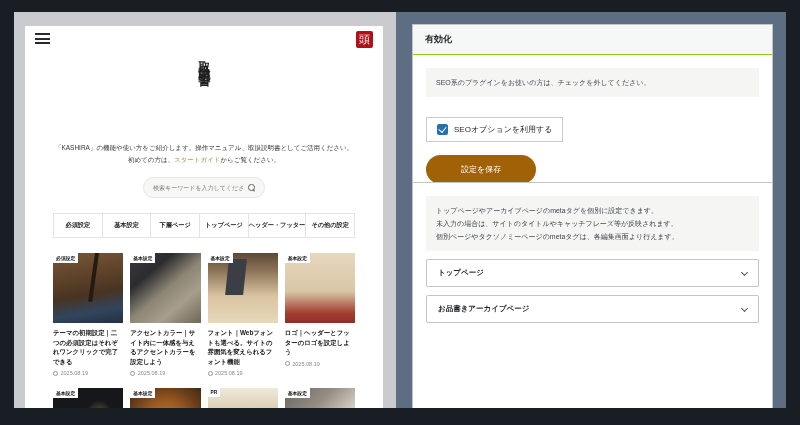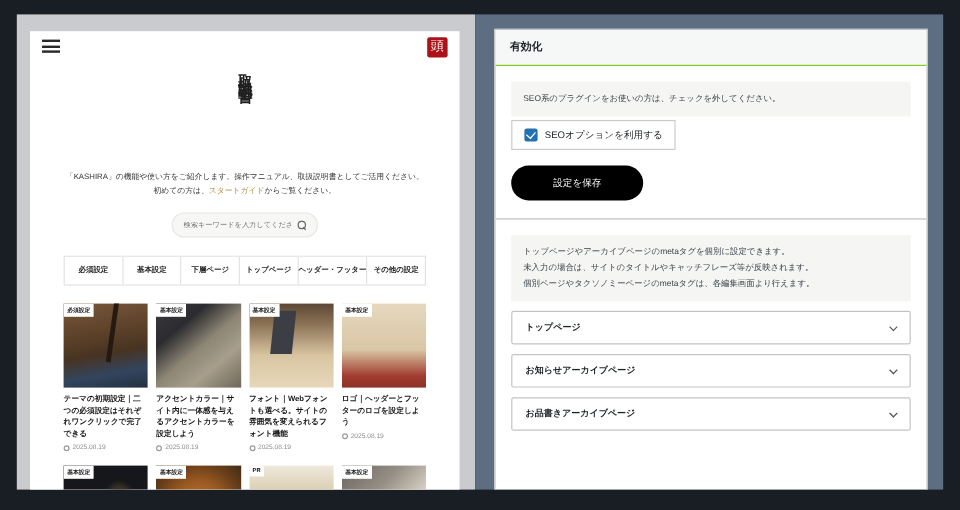--- a/index.html
+++ b/index.html
@@ -76,27 +76,27 @@
   .panel-header { display:flex; justify-content:space-between; align-items:center;
     background:#f6f7f7; border-bottom:1px solid #84cc16; padding:8px 12px; cursor:pointer; }
   .panel-title { font-size:9px; font-weight:bold; color:#1d2327; }
   .collapse-up-icon { width:0; height:0; border-left:4px solid transparent; border-right:4px solid transparent;
     border-bottom:5px solid #3c434a; }
 
   .panel-body { padding:13px 13px 15px; }
   .notice { background:#f5f5f3; padding:8px 10px; font-size:7px; line-height:13px; color:#3c434a; }
 
   .checkbox-row { display:inline-flex; align-items:center; gap:6px; border:1px solid #c9cbce;
-    padding:6px 10px; margin-top:3px; cursor:pointer; background:#fff; }
+    padding:6px 10px; margin-top:20px; cursor:pointer; background:#fff; }
   .checkbox { position:relative; width:11px; height:11px; background:#2271b1; border-radius:2px; flex:0 0 auto; }
   .checkbox::after { content:""; position:absolute; left:3.2px; top:1.2px; width:3.5px; height:6px;
     border:solid #fff; border-width:0 1.6px 1.6px 0; transform:rotate(40deg); }
   .checkbox-label { font-size:8px; color:#1d2327; }
 
-  .save-button { margin-top:13px; display:inline-block; background:#000000; color:#fff; border:none;
+  .save-button { margin-top:13px; display:inline-block; background:#a16207; color:#fff; border:none;
     font-size:8px; font-family:inherit; padding:9px 35px; border-radius:16px; cursor:pointer; }
 
   .accordion { margin-top:8px; border:1px solid #c3c4c7; border-radius:2px; background:#fff;
     padding:8px 11px; display:flex; justify-content:space-between; align-items:center; cursor:pointer; }
   .accordion-label { font-size:7.5px; font-weight:bold; color:#1d2327; }
   .chevron-down-icon { width:5px; height:5px; border-right:1.4px solid #50575e; border-bottom:1.4px solid #50575e;
     transform:rotate(45deg); margin-top:-2px; flex:0 0 auto; }
 </style>
 </head>
 <body>
@@ -235,23 +235,19 @@
         <div>トップページやアーカイブページのmetaタグを個別に設定できます。</div>
         <div>未入力の場合は、サイトのタイトルやキャッチフレーズ等が反映されます。</div>
         <div>個別ページやタクソノミーページのmetaタグは、各編集画面より行えます。</div>
       </div>
 
       <div class="accordion">
         <span class="accordion-label">トップページ</span>
         <span class="chevron-down-icon"></span>
       </div>
       <div class="accordion">
-        <span class="accordion-label">お知らせアーカイブページ</span>
-        <span class="chevron-down-icon"></span>
-      </div>
-      <div class="accordion">
         <span class="accordion-label">お品書きアーカイブページ</span>
         <span class="chevron-down-icon"></span>
       </div>
     </div>
   </div>
 
 </div>
 
 </body></html>

